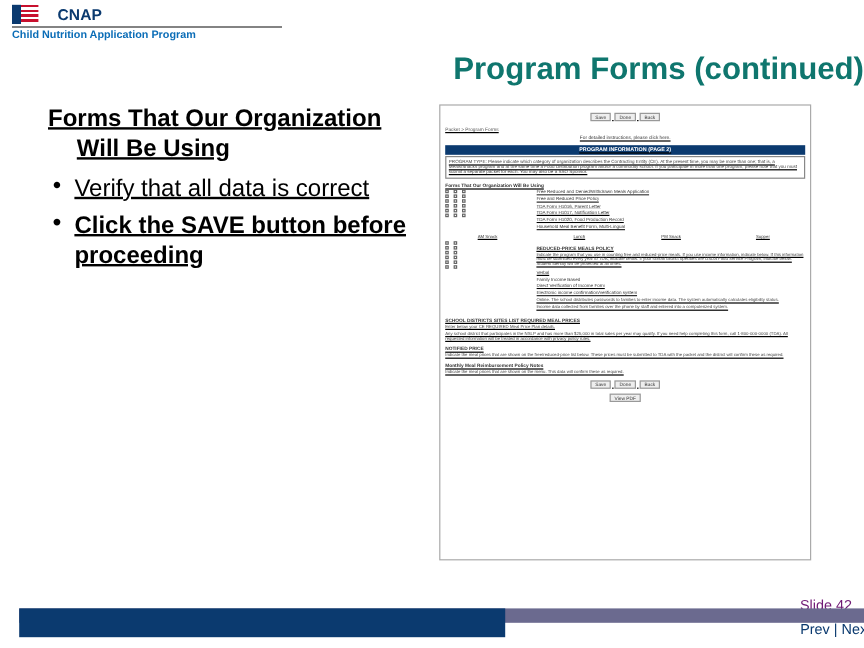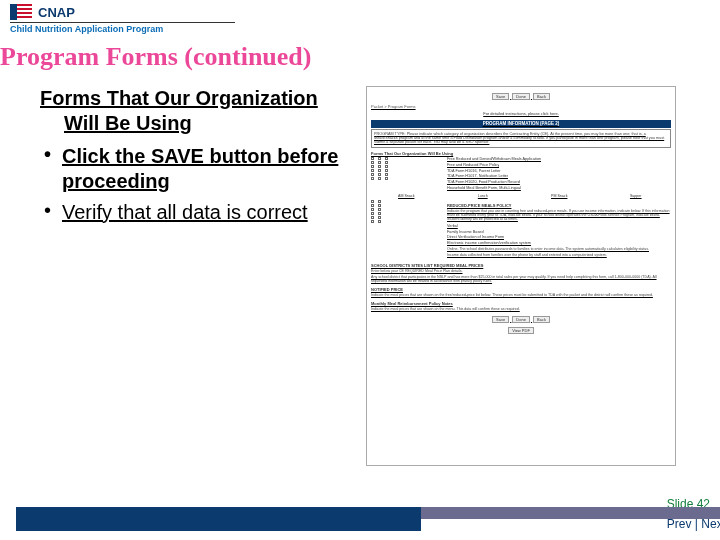--- a/index.html
+++ b/index.html
@@ -9,21 +9,21 @@
     height: 540px;
     font-family: Arial, sans-serif;
     background: #fff;
     position: relative;
     overflow: hidden;
   }
   .header {
     display: flex;
     align-items: center;
     padding: 4px 10px 2px 10px;
-    gap: 6px;
+    gap: 16px;
   }
   .logo-flag {
     width: 22px;
     height: 16px;
     background: linear-gradient(to right, #0b3a6f 33%, transparent 33%),
                 repeating-linear-gradient(to bottom, #c8102e 0 2px, #fff 2px 4px);
     position: relative;
   }
   .brand {
     font-weight: bold;
@@ -35,25 +35,25 @@
     margin: 0 10px 0 10px;
     width: 225px;
   }
   .subbrand {
     font-size: 9px;
     color: #0b6db7;
     padding: 1px 24px 0 10px;
     font-weight: bold;
   }
   .title {
-    text-align: left;
+    text-align: right;
     font-size: 26px;
     margin: 8px 0 14px 0;
-    color: #ec4899;
-    font-family: Liberation Serif, serif;
+    color: #0f766e;
+    font-family: Liberation Sans, sans-serif;
   }
   .content {
     display: flex;
     padding: 0 28px 0 40px;
     gap: 10px;
     text-decoration: underline;
   }
   .left {
     flex: 0 0 300px;
     font-size: 20px;
@@ -133,21 +133,21 @@
   .mock .label { font-size: 3.8px; white-space: nowrap; overflow: hidden; text-overflow: clip; }
   .mock .cols { display: flex; gap: 6px; }
   .mock .col { flex: 1; }
   .mock .col-head { font-size: 3.6px; text-align: center; margin-bottom: 1px; }
   .mock .desc-block { font-size: 3.6px; color: #444; margin: 2px 0; line-height: 1.1; }
   .footer-slide {
     position: absolute;
     bottom: 29px;
     right: 10px;
     font-size: 12px;
-    color: #15803d;
+    color: #701a75;
   }
   .footer-bars {
     position: absolute;
     bottom: 0;
     left: 16px;
     width: 720px;
     height: 33px;
   }
   .bar-purple {
     position: absolute;
@@ -179,22 +179,22 @@
 </div>
 <div class="header-rule"></div>
 <div class="subbrand">Child Nutrition Application Program</div>
 
 <h1 class="title">Program Forms (continued)</h1>
 
 <div class="content">
   <div class="left">
     <p class="sub-heading">Forms That Our Organization Will Be Using</p>
     <ul class="bullets">
+      <li>Verify that all data is correct</li>
       <li style="font-weight:bold;">Click the SAVE button before proceeding</li>
-      <li>Verify that all data is correct</li>
     </ul>
   </div>
 
   <div class="right">
     <div class="mock">
       <div class="topbar">
         <span class="btn">Save</span>
         <span class="btn">Done</span>
         <span class="btn">Back</span>
       </div>

